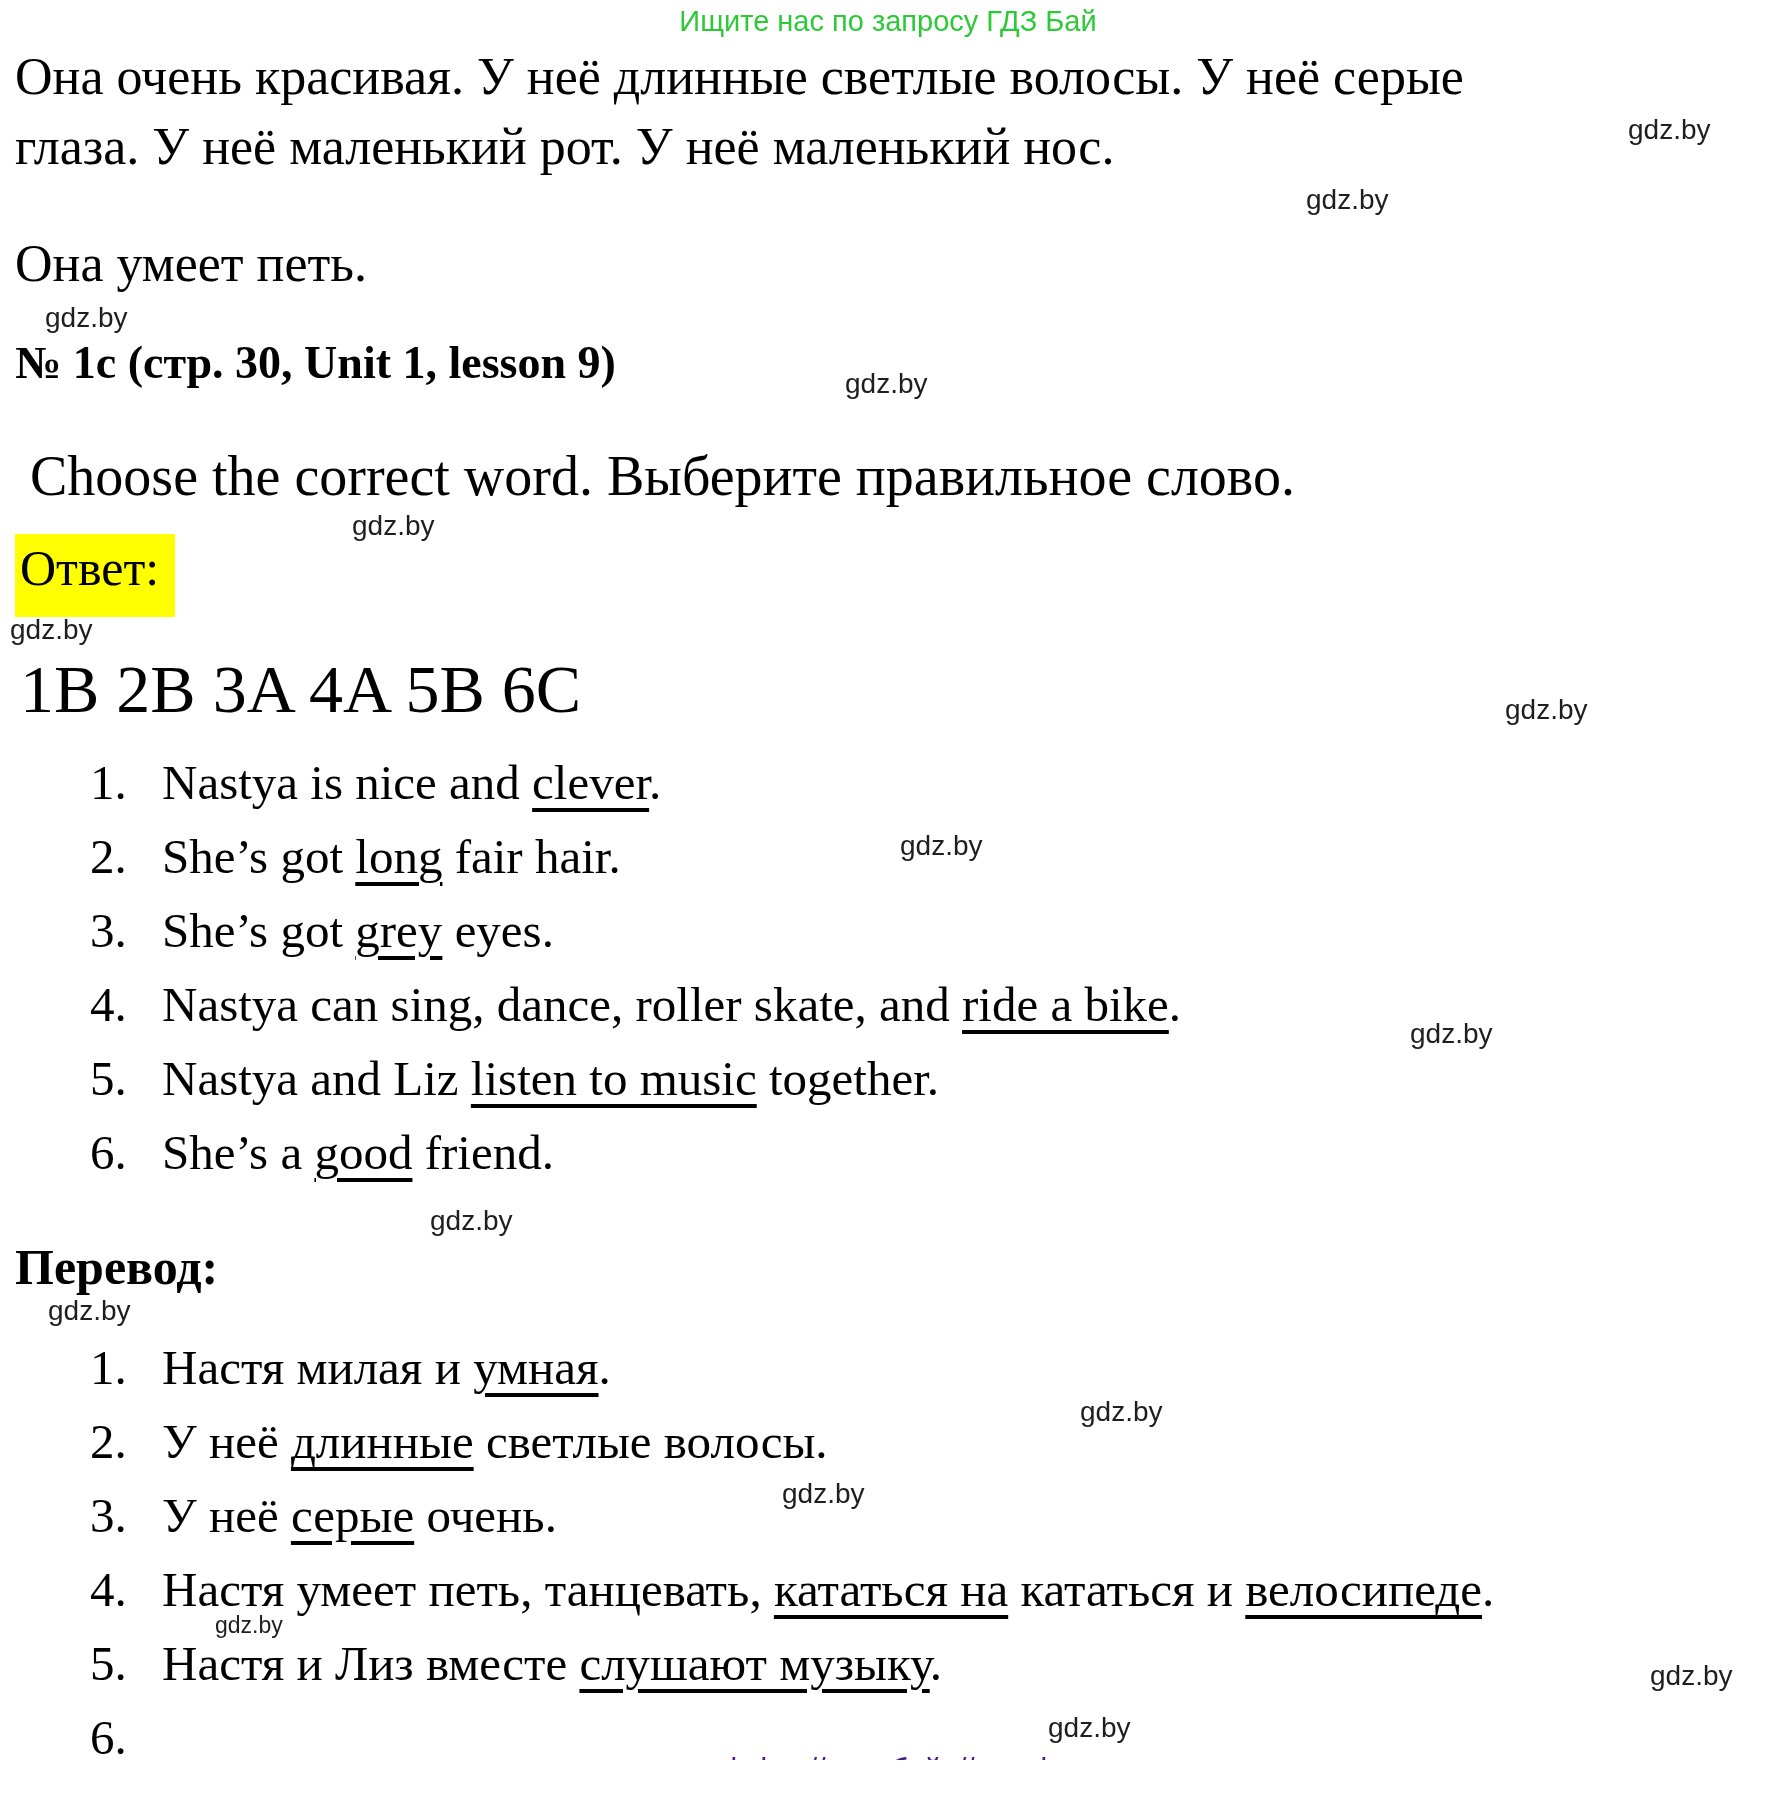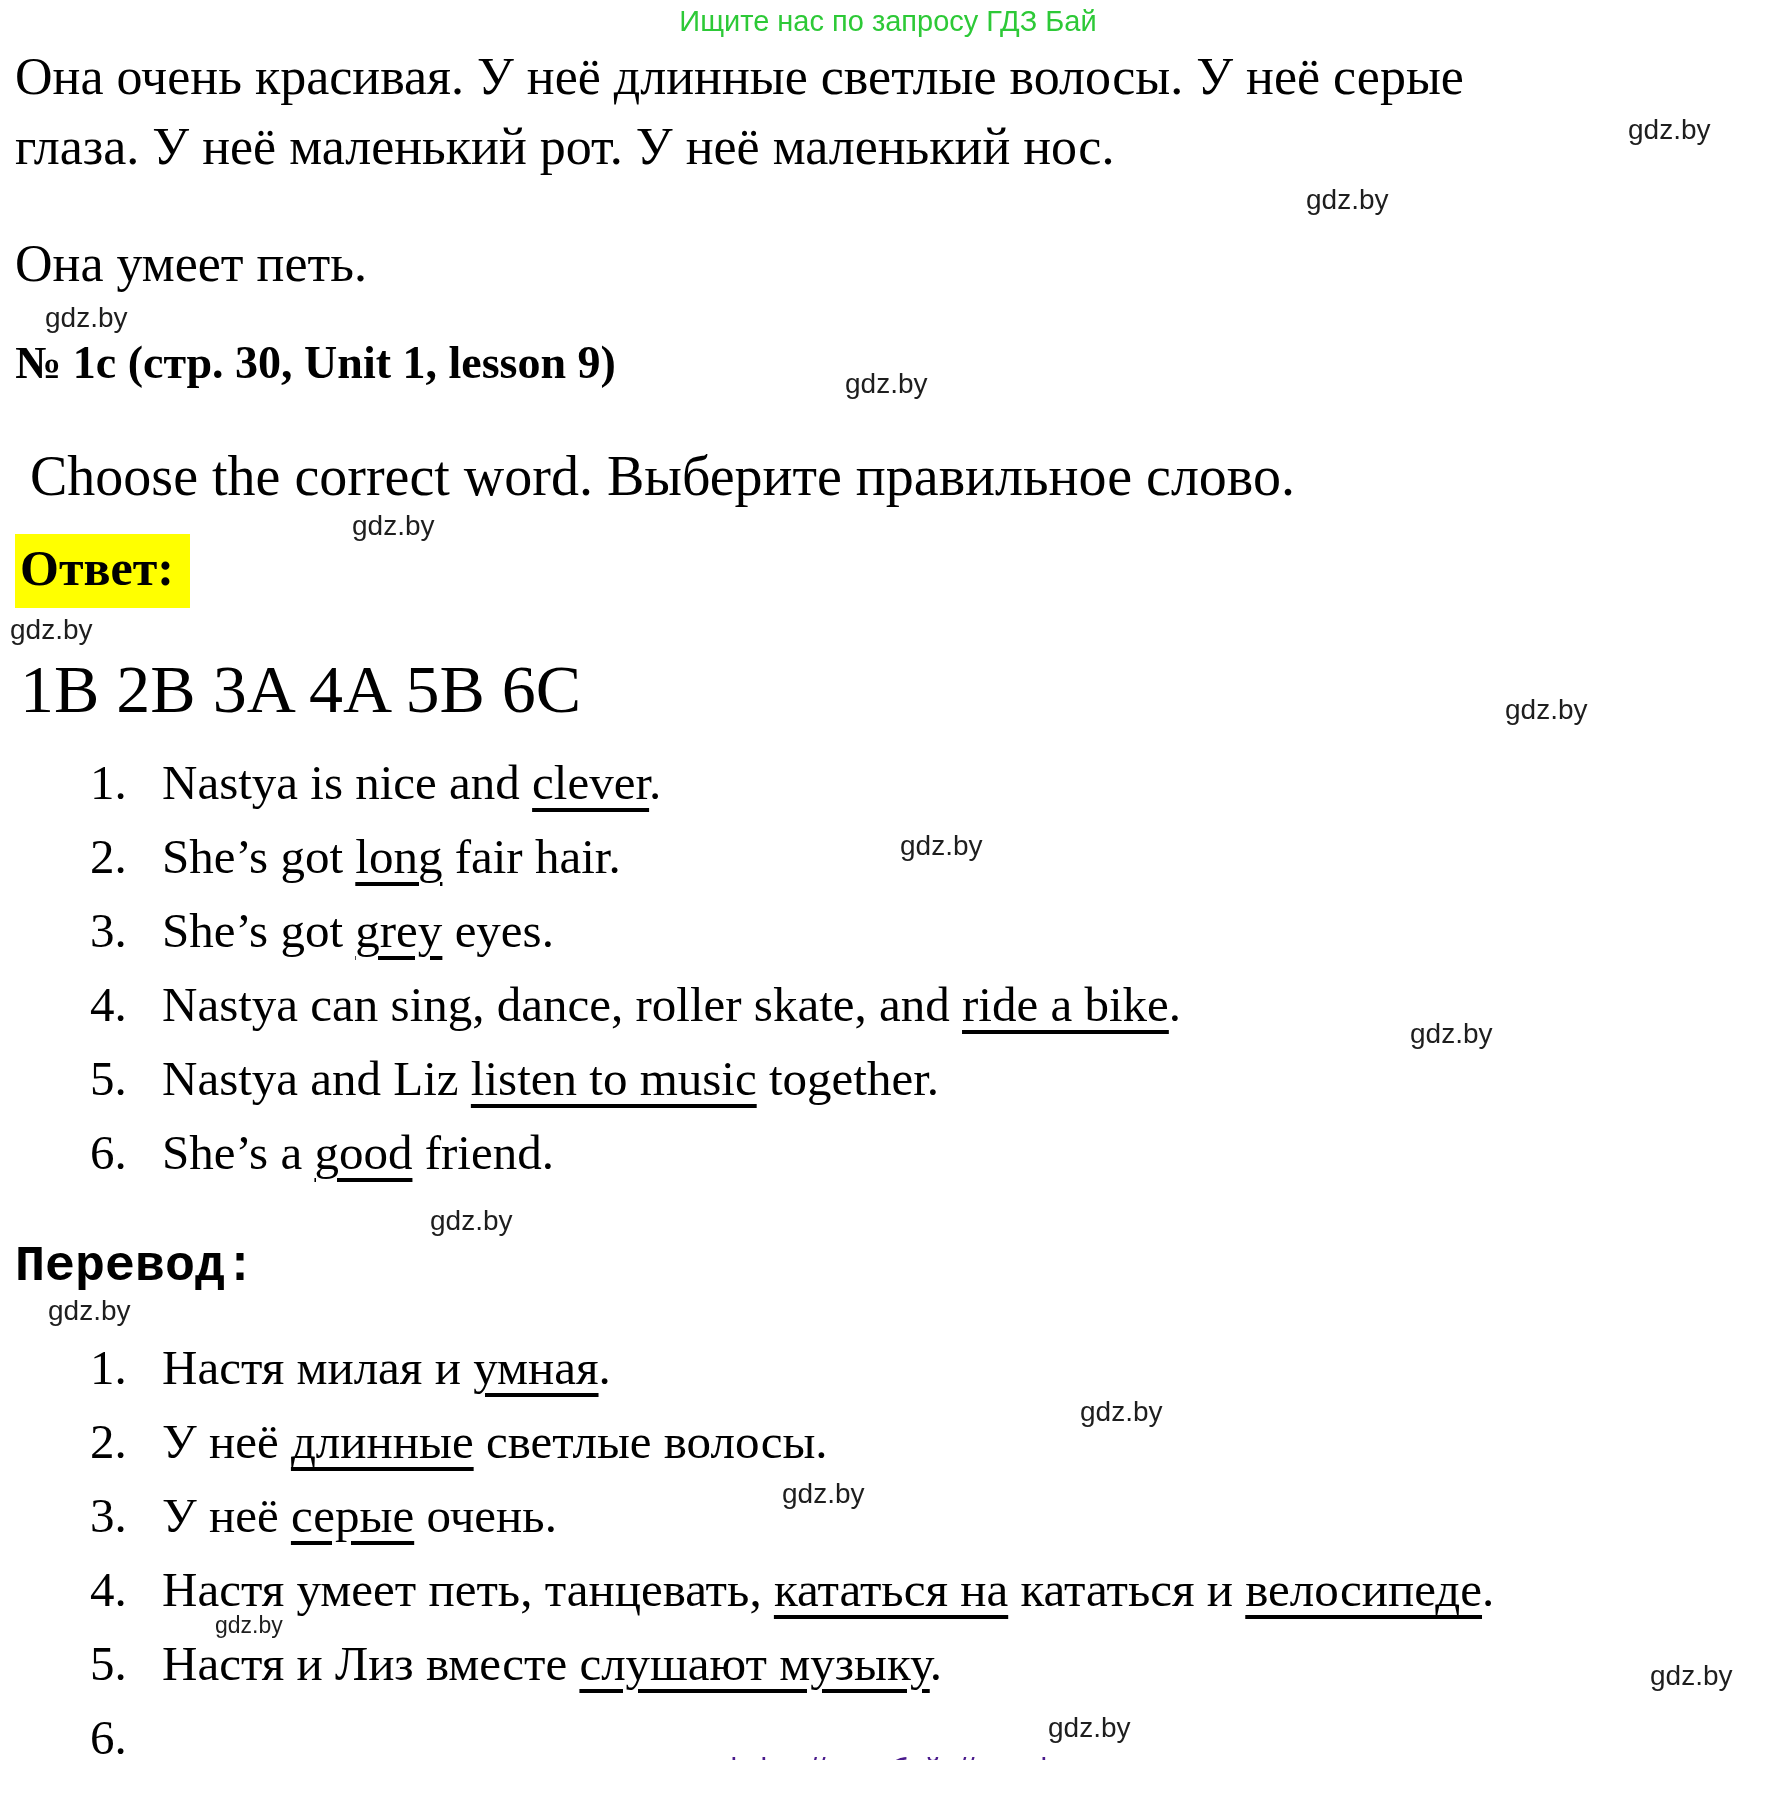--- a/index.html
+++ b/index.html
@@ -37,39 +37,39 @@
     font-size: 46px; font-weight: bold; white-space: nowrap;
   }
   .instruction {
     position: absolute; left: 30px; top: 444px;
     font-size: 56px; white-space: nowrap;
   }
   .answer-wrap { position: absolute; left: 15px; top: 534px; }
   .answer-label {
     display: inline-block;
     background: var(--yellow);
-    font-size: 50px; font-weight: bold;
-    padding: 5px 16px 11px 5px;
+    font-size: 50px; font-weight: normal;
+    padding: 5px 16px 20px 5px;
   }
   .answer-letters {
     position: absolute; left: 20px; top: 650px;
     font-size: 68px; white-space: nowrap;
   }
   .list {
     position: absolute; left: 90px; margin: 0; padding: 0;
     list-style: none;
     font-size: 49px; line-height: 74px; white-space: nowrap;
   }
   .list.en { top: 746px; }
   .list.ru { top: 1331px; }
   .list li { display: flex; }
   .list .num { width: 72px; flex: 0 0 72px; }
   .translation-label {
     position: absolute; left: 15px; top: 1238px;
-    font-size: 50px; font-weight: bold; font-family: Liberation Mono, monospace;
+    font-size: 50px; font-weight: bold;
   }
   span.u {
     text-decoration: underline;
     text-decoration-thickness: 4px;
     text-underline-offset: 9px;
   }
   .wm {
     position: absolute;
     font-family: "Liberation Sans", sans-serif;
     color: #1e1e1e;

